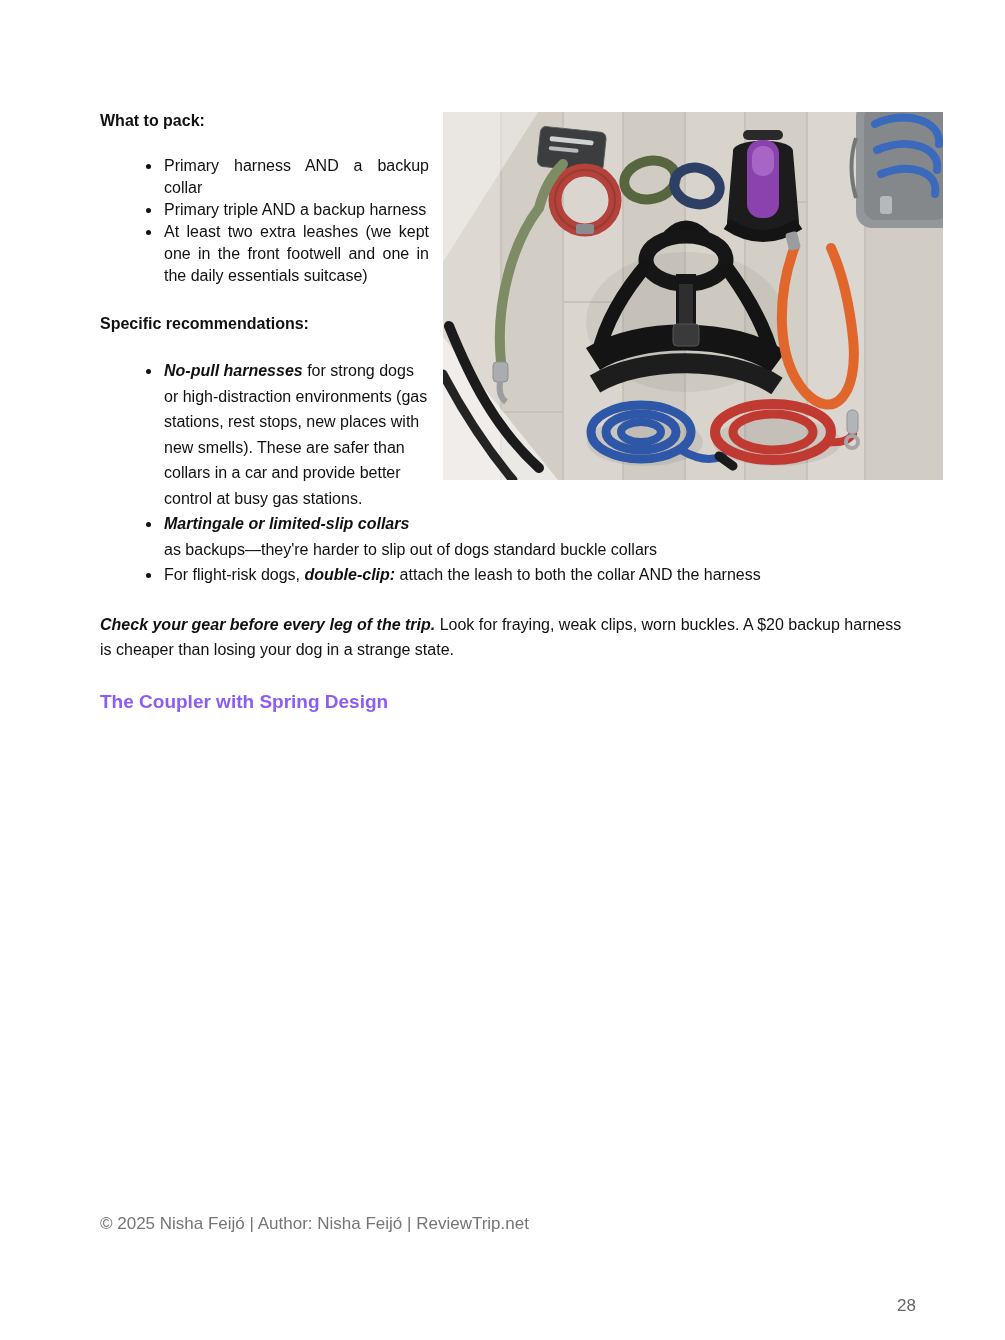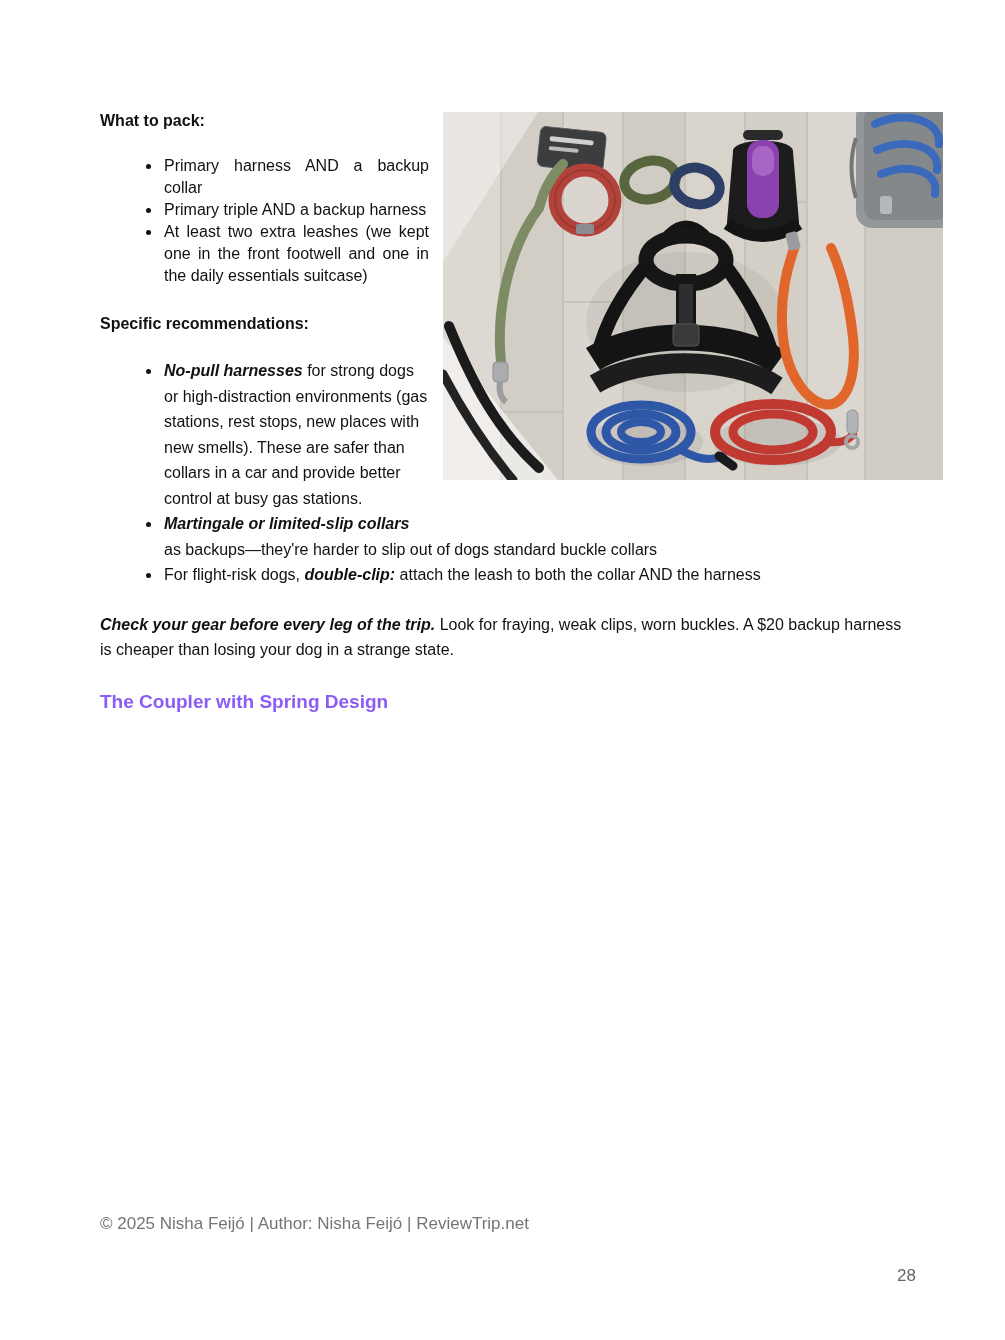--- a/index.html
+++ b/index.html
@@ -57,21 +57,21 @@
     left: 100px;
     top: 1164px;
     font-size: 17px;
     line-height: 24px;
     color: #757575;
     margin-top: 48px;
   }
   .pagenum {
     position: absolute;
     right: 89px;
-    top: 1266px;
+    top: 1296px;
     font-size: 17px;
     color: #666666;
   }
 </style>
 </head>
 <body>
 
 <div class="page">
   <div class="content">
 

